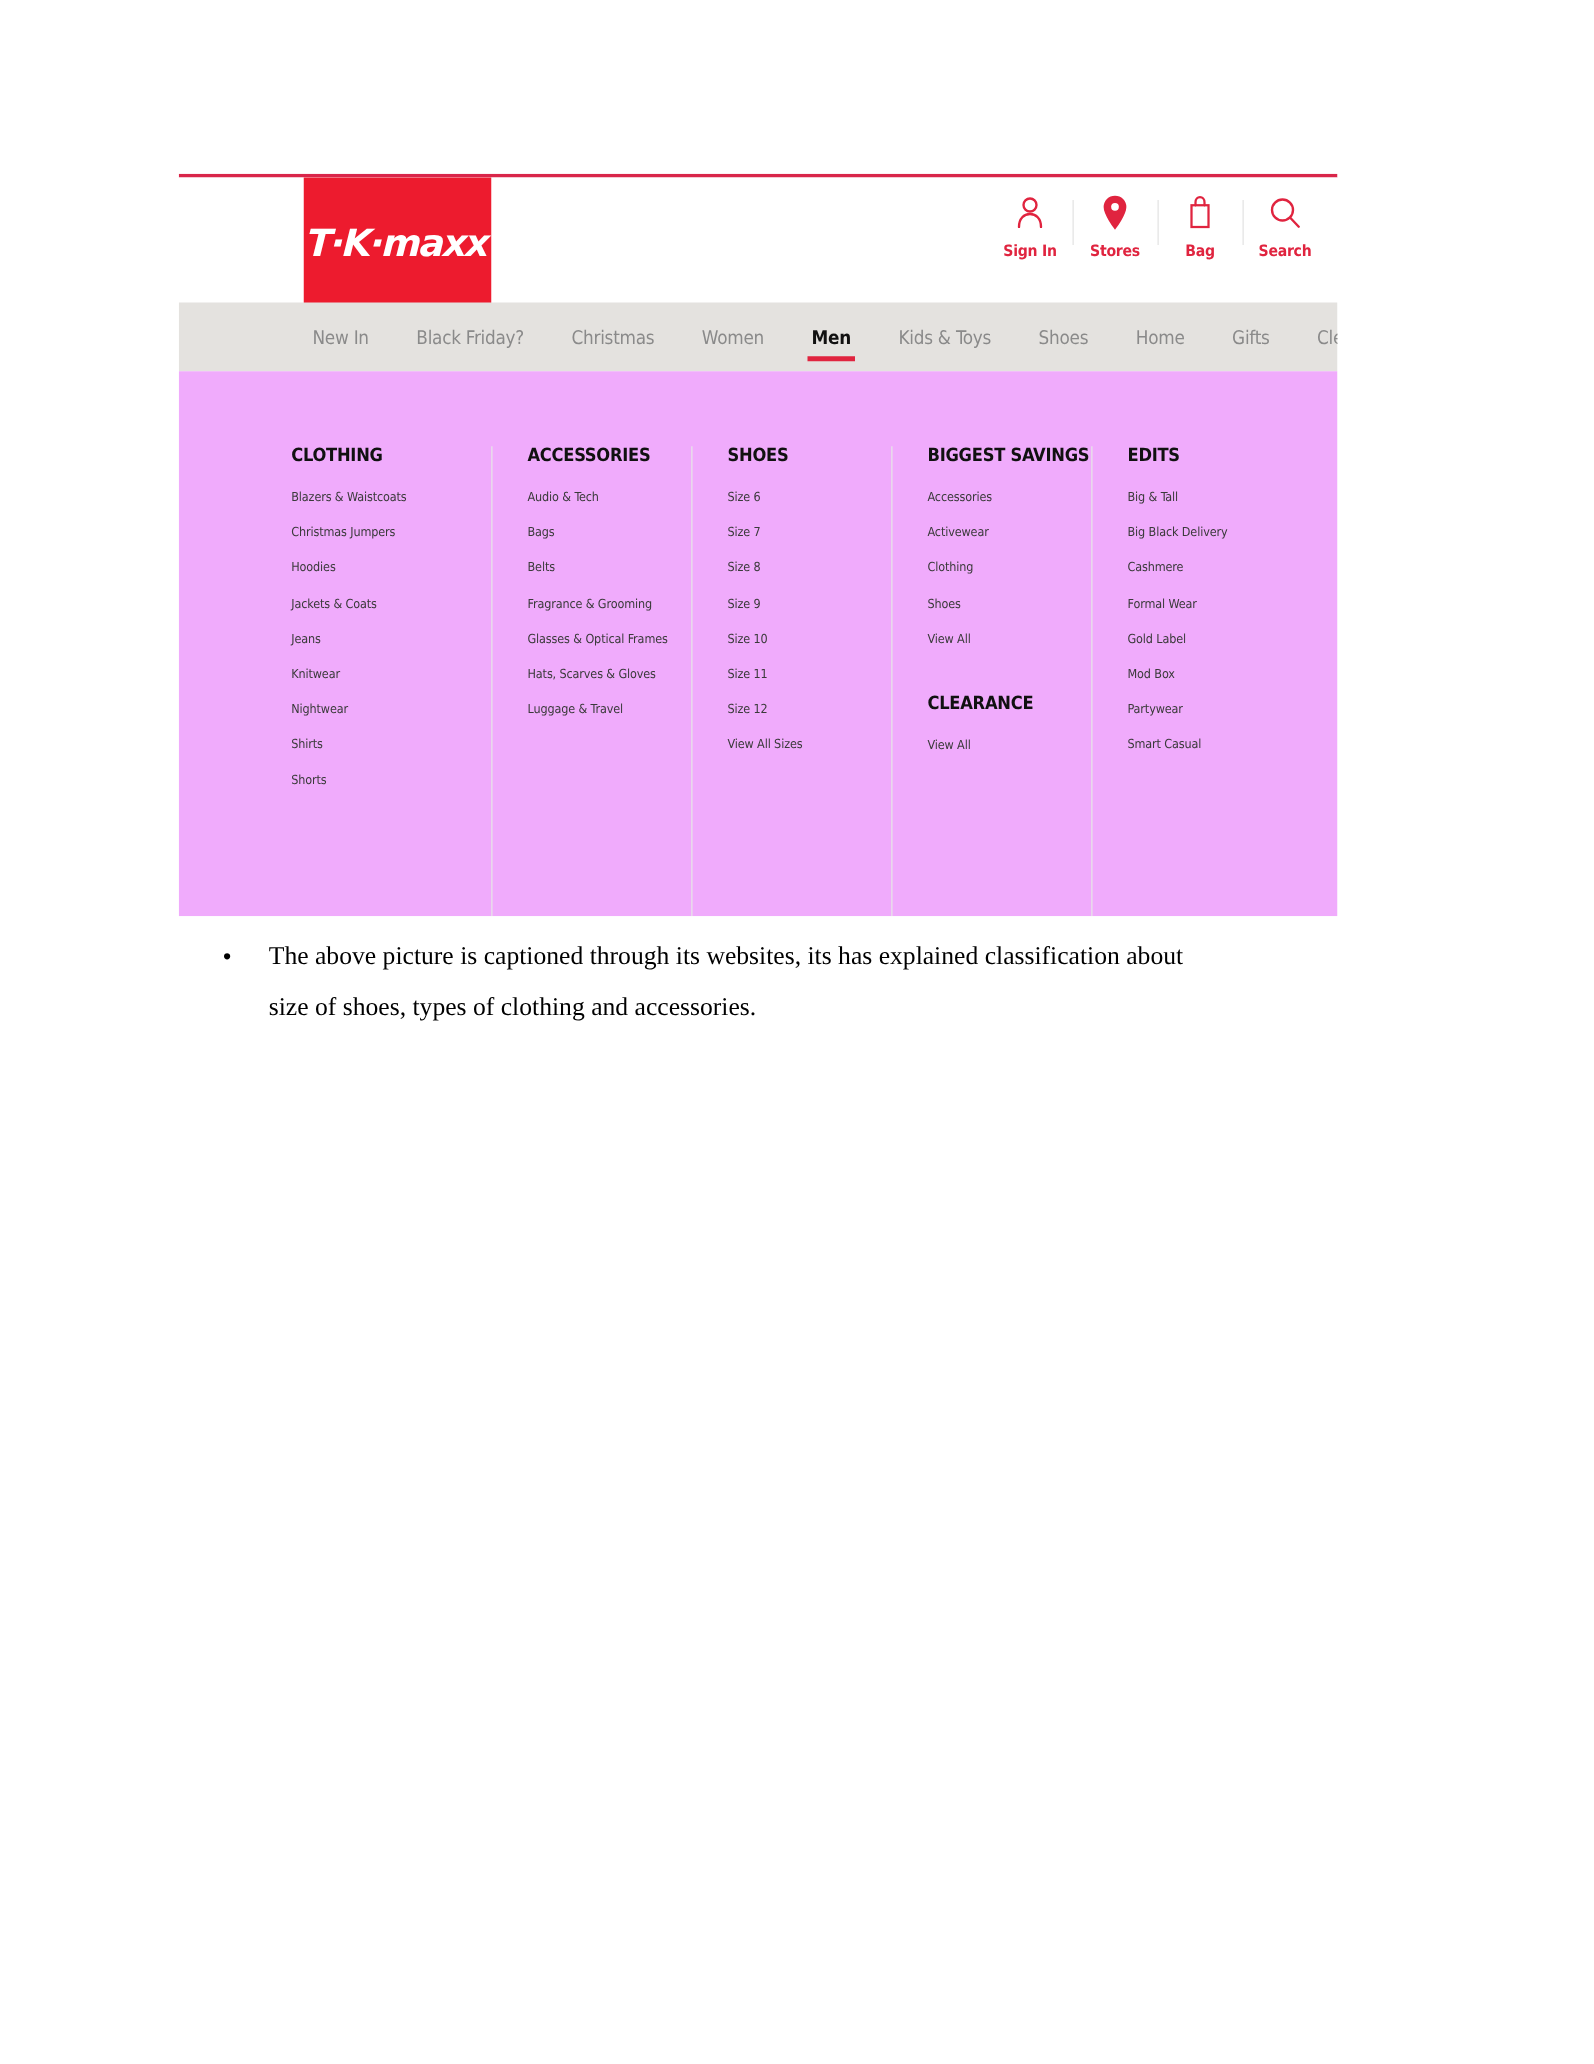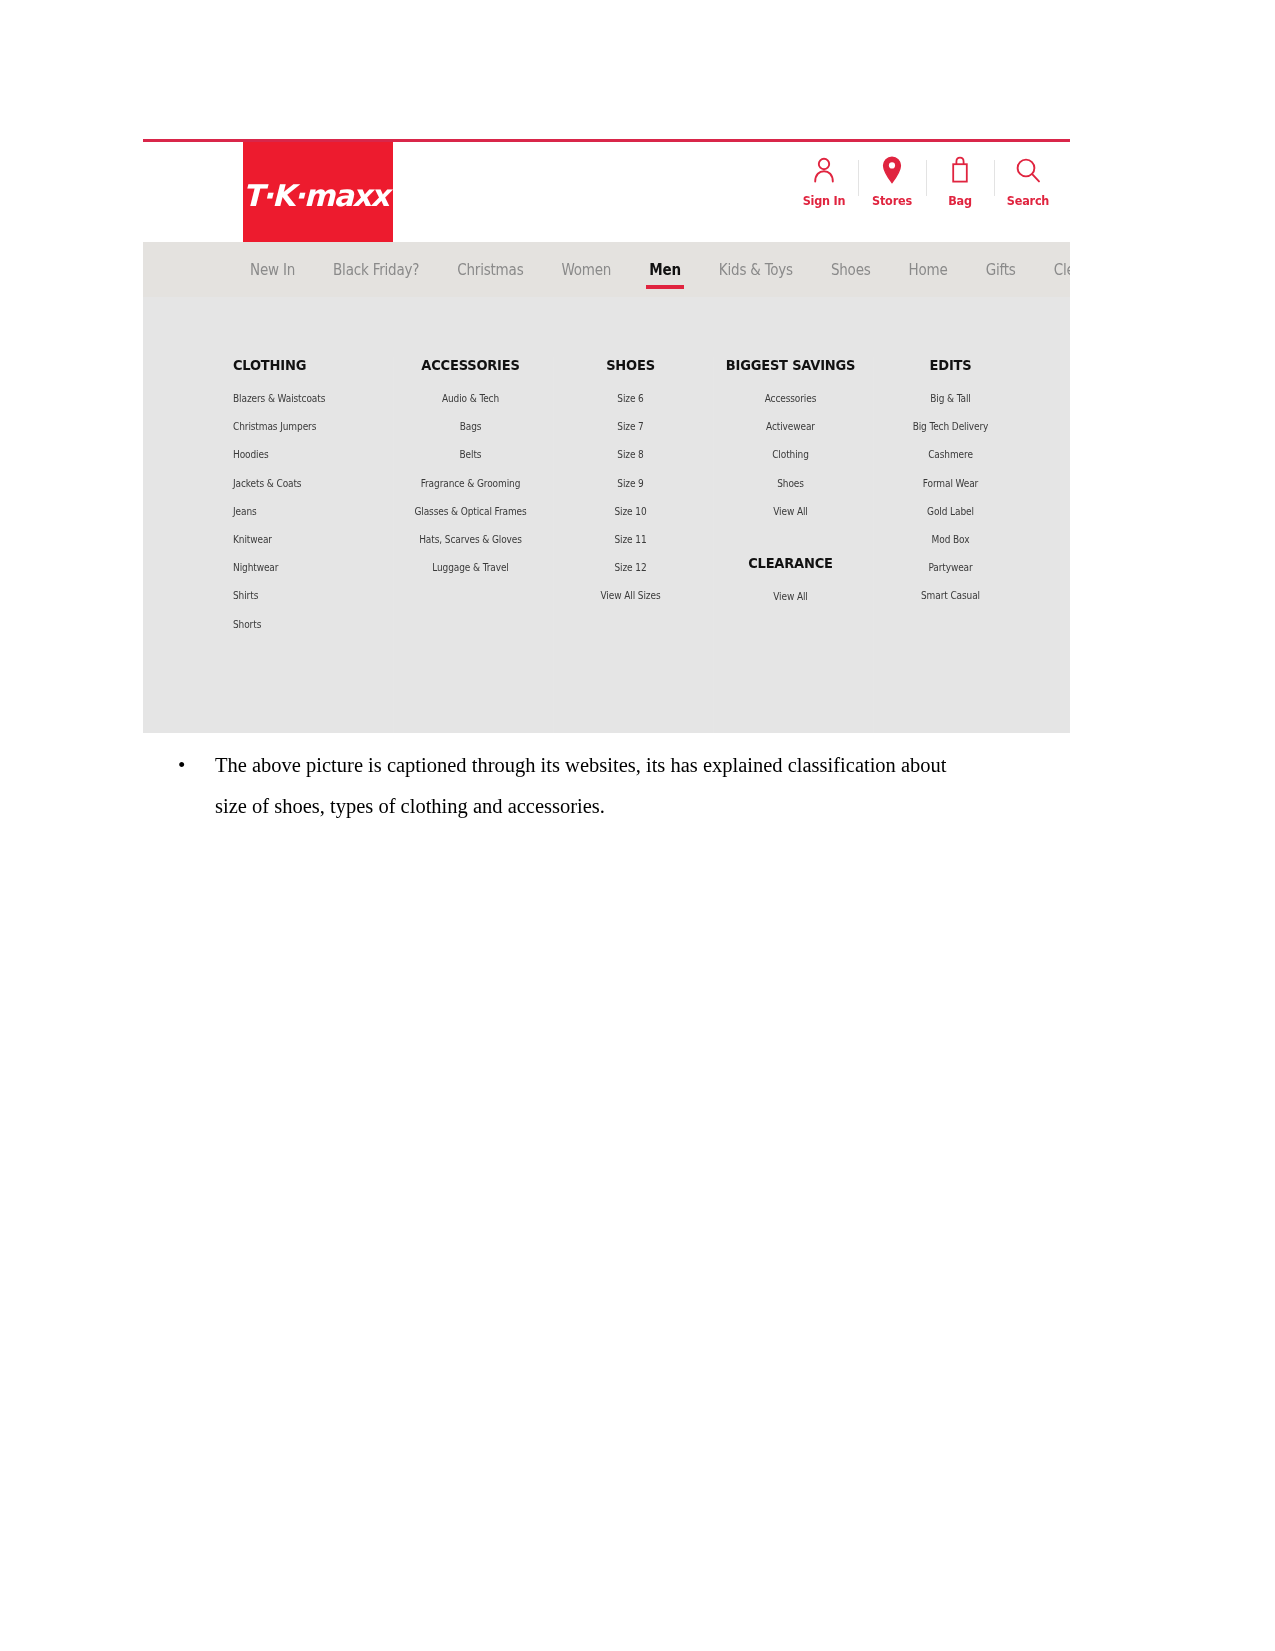--- a/index.html
+++ b/index.html
@@ -158,34 +158,33 @@
     background: #e0243f;
   }
 
   
   .mega {
     position: absolute;
     left: 0;
     top: 158px;
     width: 927px;
     height: 436px;
-    background: #e5e5e5;
+    background: #f0abfc;
     display: flex;
     padding-left: 90px;
     padding-top: 60px;
   }
   .mega-col {
     position: relative;
     width: 160px;
     padding-right: 14px;
   }
   .mega-col + .mega-col {
     border-left: 1px solid #e6e6e6;
-    padding-left: 8px;
-    text-align: center;
+    padding-left: 28px;
   }
   .mega-head {
     font-family: "DejaVu Sans Condensed", "DejaVu Sans", sans-serif;
     font-size: 14.5px;
     font-weight: 900;
     color: #111111;
     letter-spacing: -0.2px;
     margin-bottom: 19px;
     white-space: nowrap;
   }
@@ -354,21 +353,21 @@
         <div class="mega-link">Clothing</div>
         <div class="mega-link">Shoes</div>
         <div class="mega-link">View All</div>
         <div class="mega-head second">CLEARANCE</div>
         <div class="mega-link">View All</div>
       </div>
 
       <div class="mega-col">
         <div class="mega-head">EDITS</div>
         <div class="mega-link">Big &amp; Tall</div>
-        <div class="mega-link">Big Tech Delivery</div>
+        <div class="mega-link">Big Black Delivery</div>
         <div class="mega-link">Cashmere</div>
         <div class="mega-link">Formal Wear</div>
         <div class="mega-link">Gold Label</div>
         <div class="mega-link">Mod Box</div>
         <div class="mega-link">Partywear</div>
         <div class="mega-link">Smart Casual</div>
       </div>
 
     </div>
   </div>

